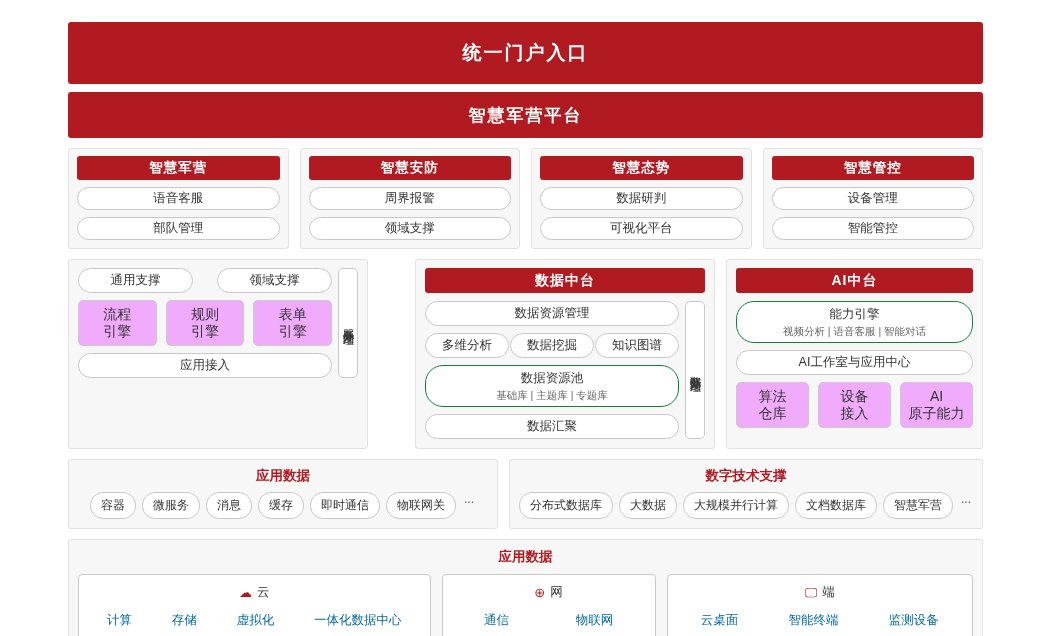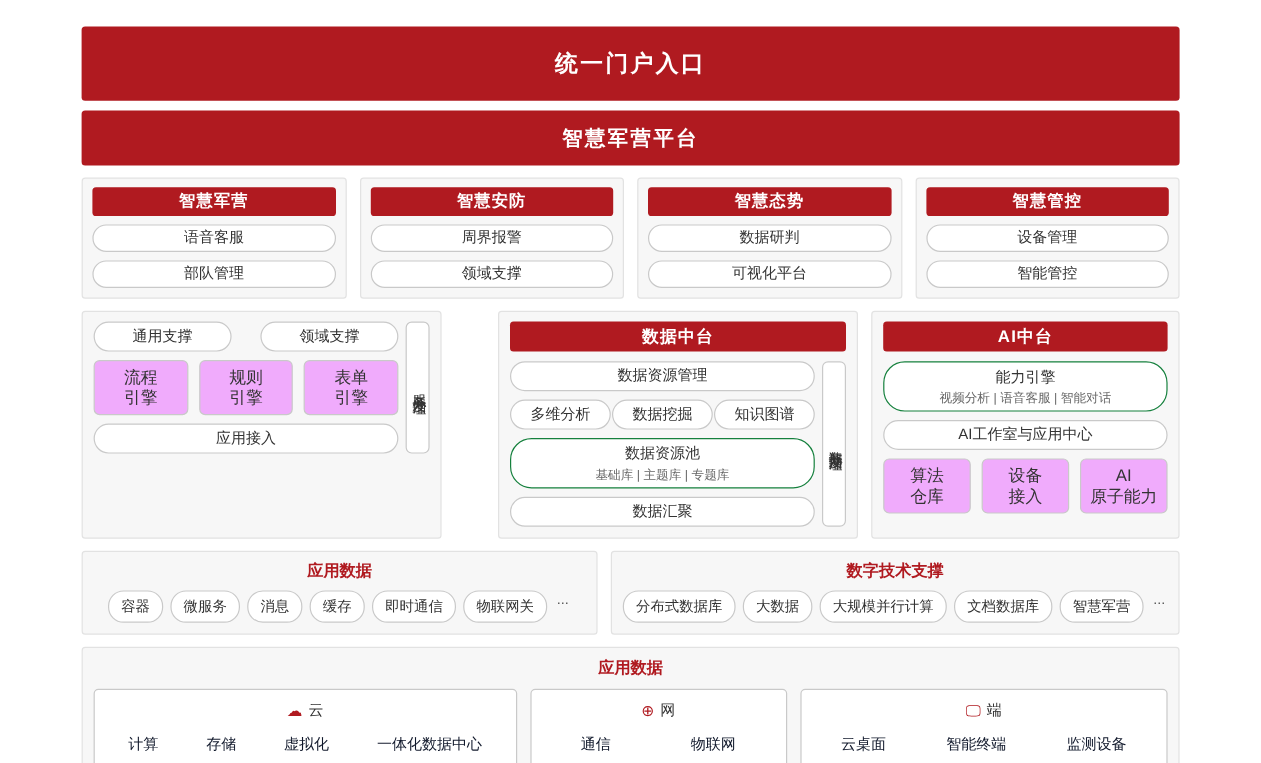--- a/index.html
+++ b/index.html
@@ -212,21 +212,21 @@
     justify-content: center;
     gap: 5px;
     font-size: 12.5px;
     margin-bottom: 11px;
   }
   .infra-head .gi { color: #b01a20; font-size: 13px; line-height: 1; }
   .infra-items {
     display: flex;
     justify-content: space-around;
     font-size: 12.5px;
-    color: #0f172a;
+    color: #0369a1;
   }
   .infra-items span { white-space: nowrap; }
 </style>
 </head>
 <body>
 
 <div class="page">
 
   <div class="band portal">统一门户入口</div>
 

